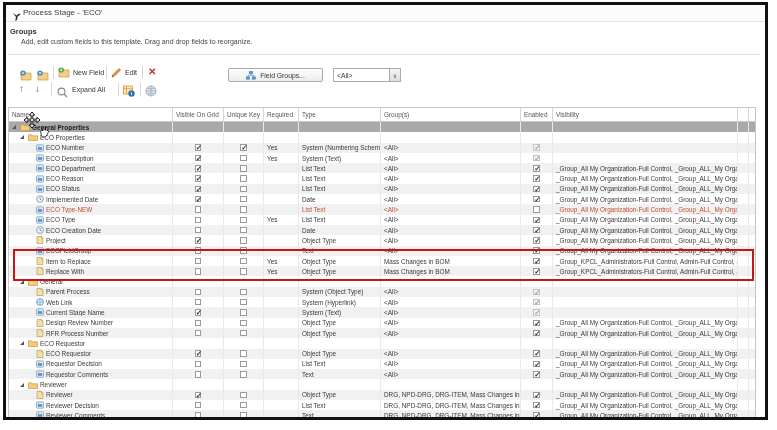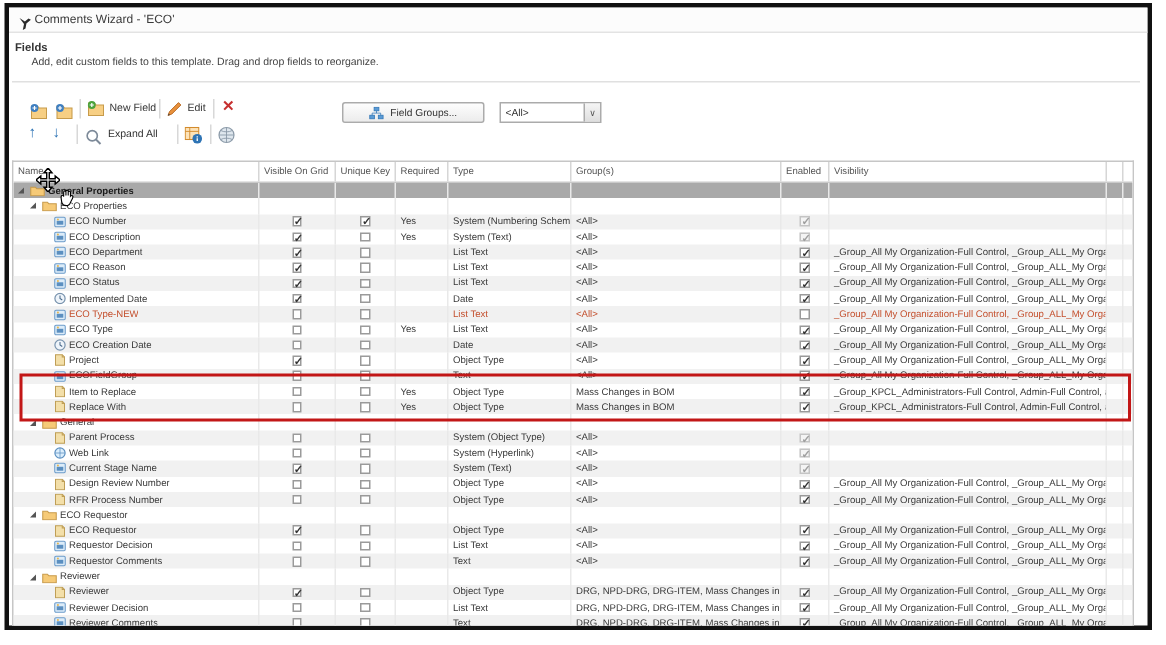--- a/index.html
+++ b/index.html
@@ -54,24 +54,24 @@
 <body>
 
 <div class="frame">
 
   <div class="titlebar">
     <span class="abs" style="left:6px;top:3px;">
       <svg width="9" height="10" viewBox="0 0 9 10">
           <path d="M1 1 L4 5 L3.2 9 L5 8 L5.6 4.6 L8.6 2.2 L7 1.4 L4.6 3.4 Z" fill="#2b2b2b"></path>
         </svg>
     </span>
-    <span class="t">Comments Wizard - 'ECO'</span>
+    <span class="t">Process Stage - 'ECO'</span>
   </div>
 
-  <div class="fields-h">Fields</div>
+  <div class="fields-h">Groups</div>
   <div class="fields-d">Add, edit custom fields to this template. Drag and drop fields to reorganize.</div>
   <div class="hr1"></div>
 
   <span class="abs" style="left:14px;top:62px;">
     <svg width="12" height="11" viewBox="0 0 12 11">
         <path d="M1 3 H11 V10 H1 Z" fill="#f7cf84" stroke="#c79b4b" stroke-width="0.7"></path>
         <path d="M1 3 V1.6 H5 L6 3" fill="#f7cf84" stroke="#c79b4b" stroke-width="0.7"></path>
         <circle cx="3" cy="3" r="2.6" fill="#3f7fc1"></circle>
         <path d="M3 1.6 V4.4 M1.6 3 H4.4" stroke="#fff" stroke-width="0.8"></path>
       </svg>

